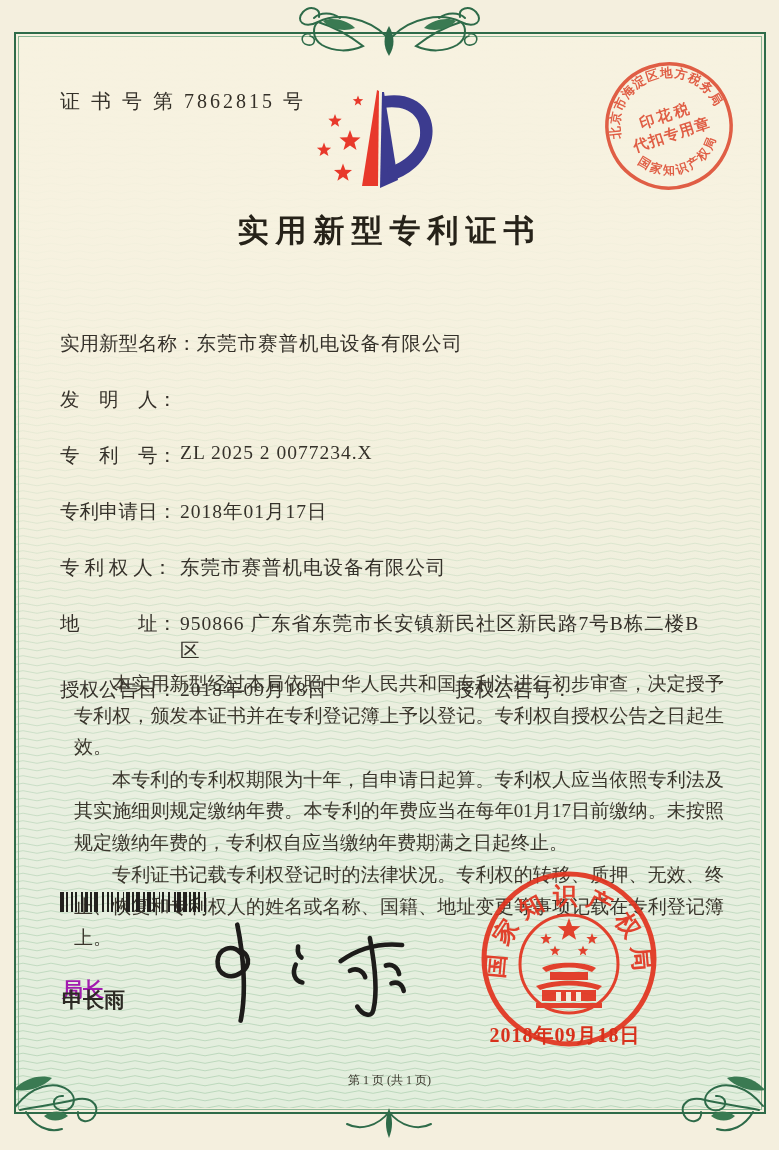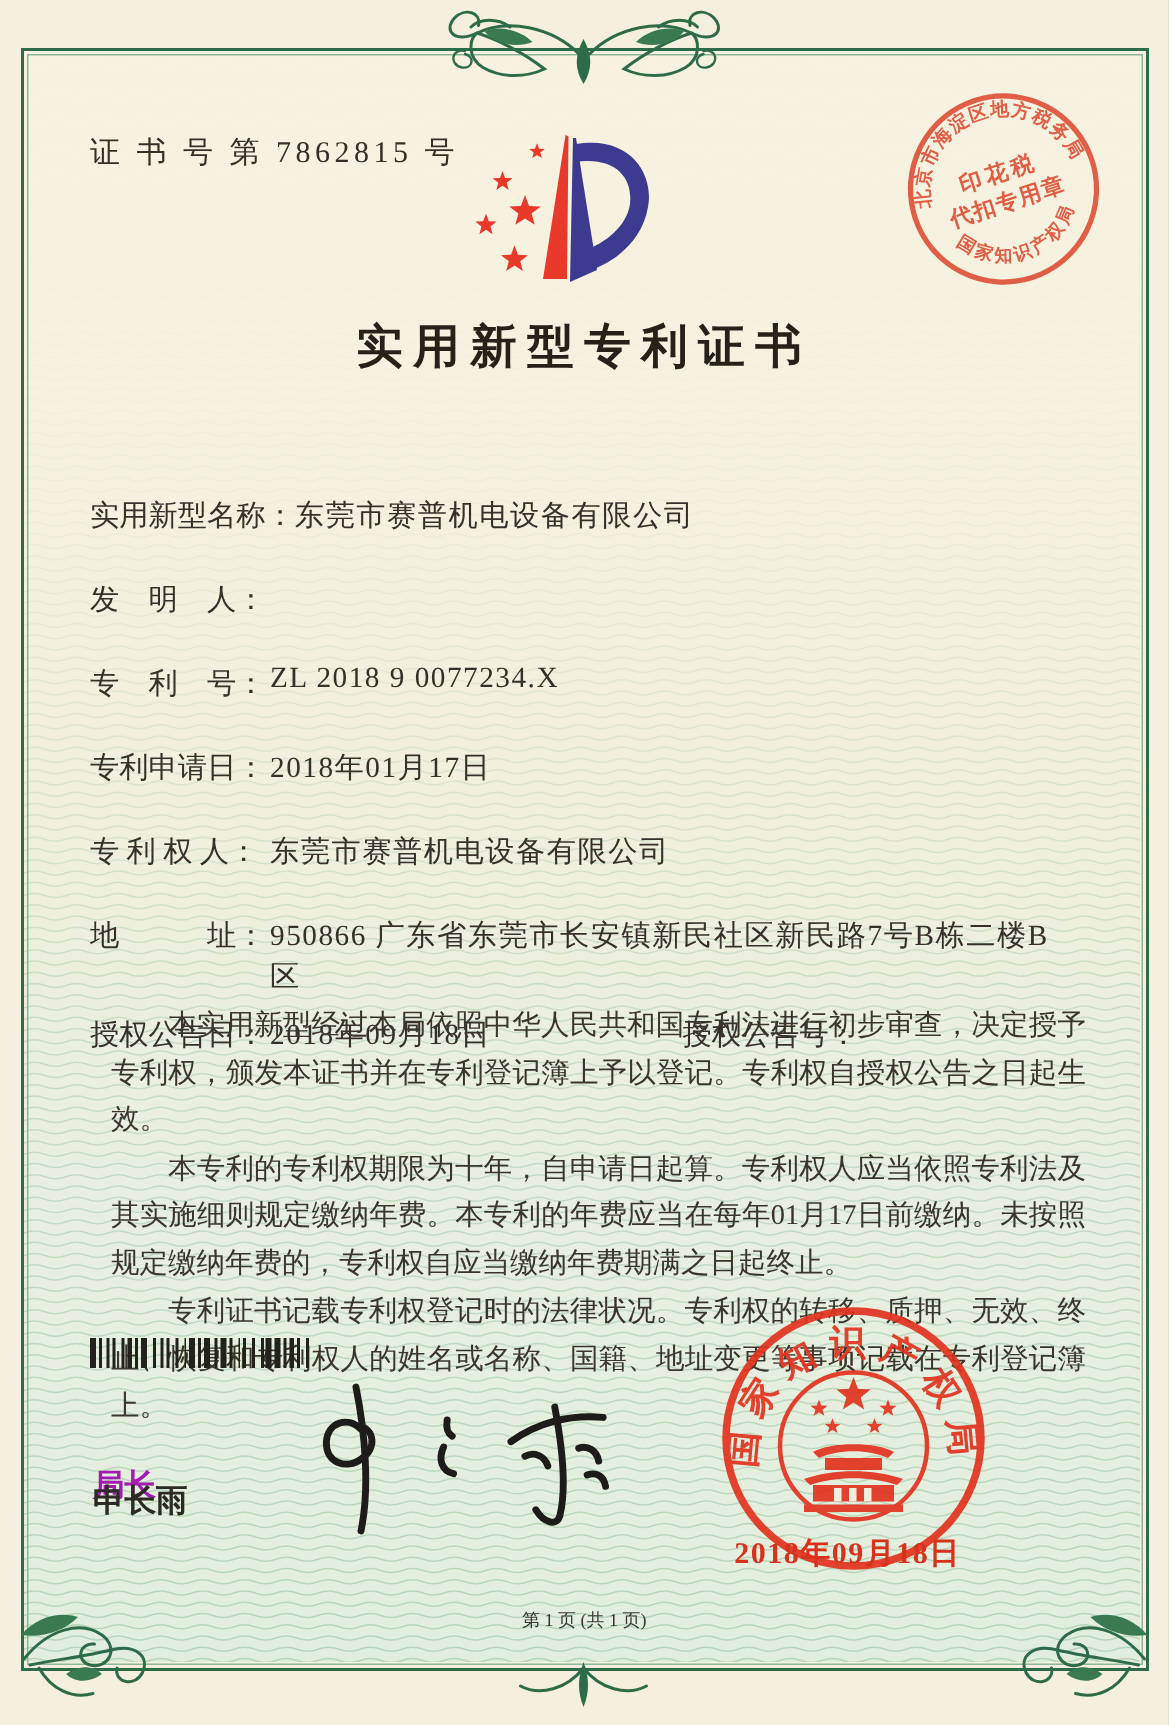--- a/index.html
+++ b/index.html
@@ -265,21 +265,21 @@
   <div id="fields" class="abs">
     <div class="frow">
       <span class="flabel">实用新型名称：</span>
       <span class="fvalue">东莞市赛普机电设备有限公司</span>
     </div>
     <div class="frow">
       <span class="flabel">发　明　人：</span>
     </div>
     <div class="frow">
       <span class="flabel">专　利　号：</span>
-      <span class="fvalue">ZL 2018 9 0077234.X</span>
+      <span class="fvalue">ZL 2025 2 0077234.X</span>
     </div>
     <div class="frow">
       <span class="flabel">专利申请日：</span>
       <span class="fvalue">2018年01月17日</span>
     </div>
     <div class="frow">
       <span class="flabel">专 利 权 人：</span>
       <span class="fvalue">东莞市赛普机电设备有限公司</span>
     </div>
     <div class="frow" style="margin-bottom:12px;">

